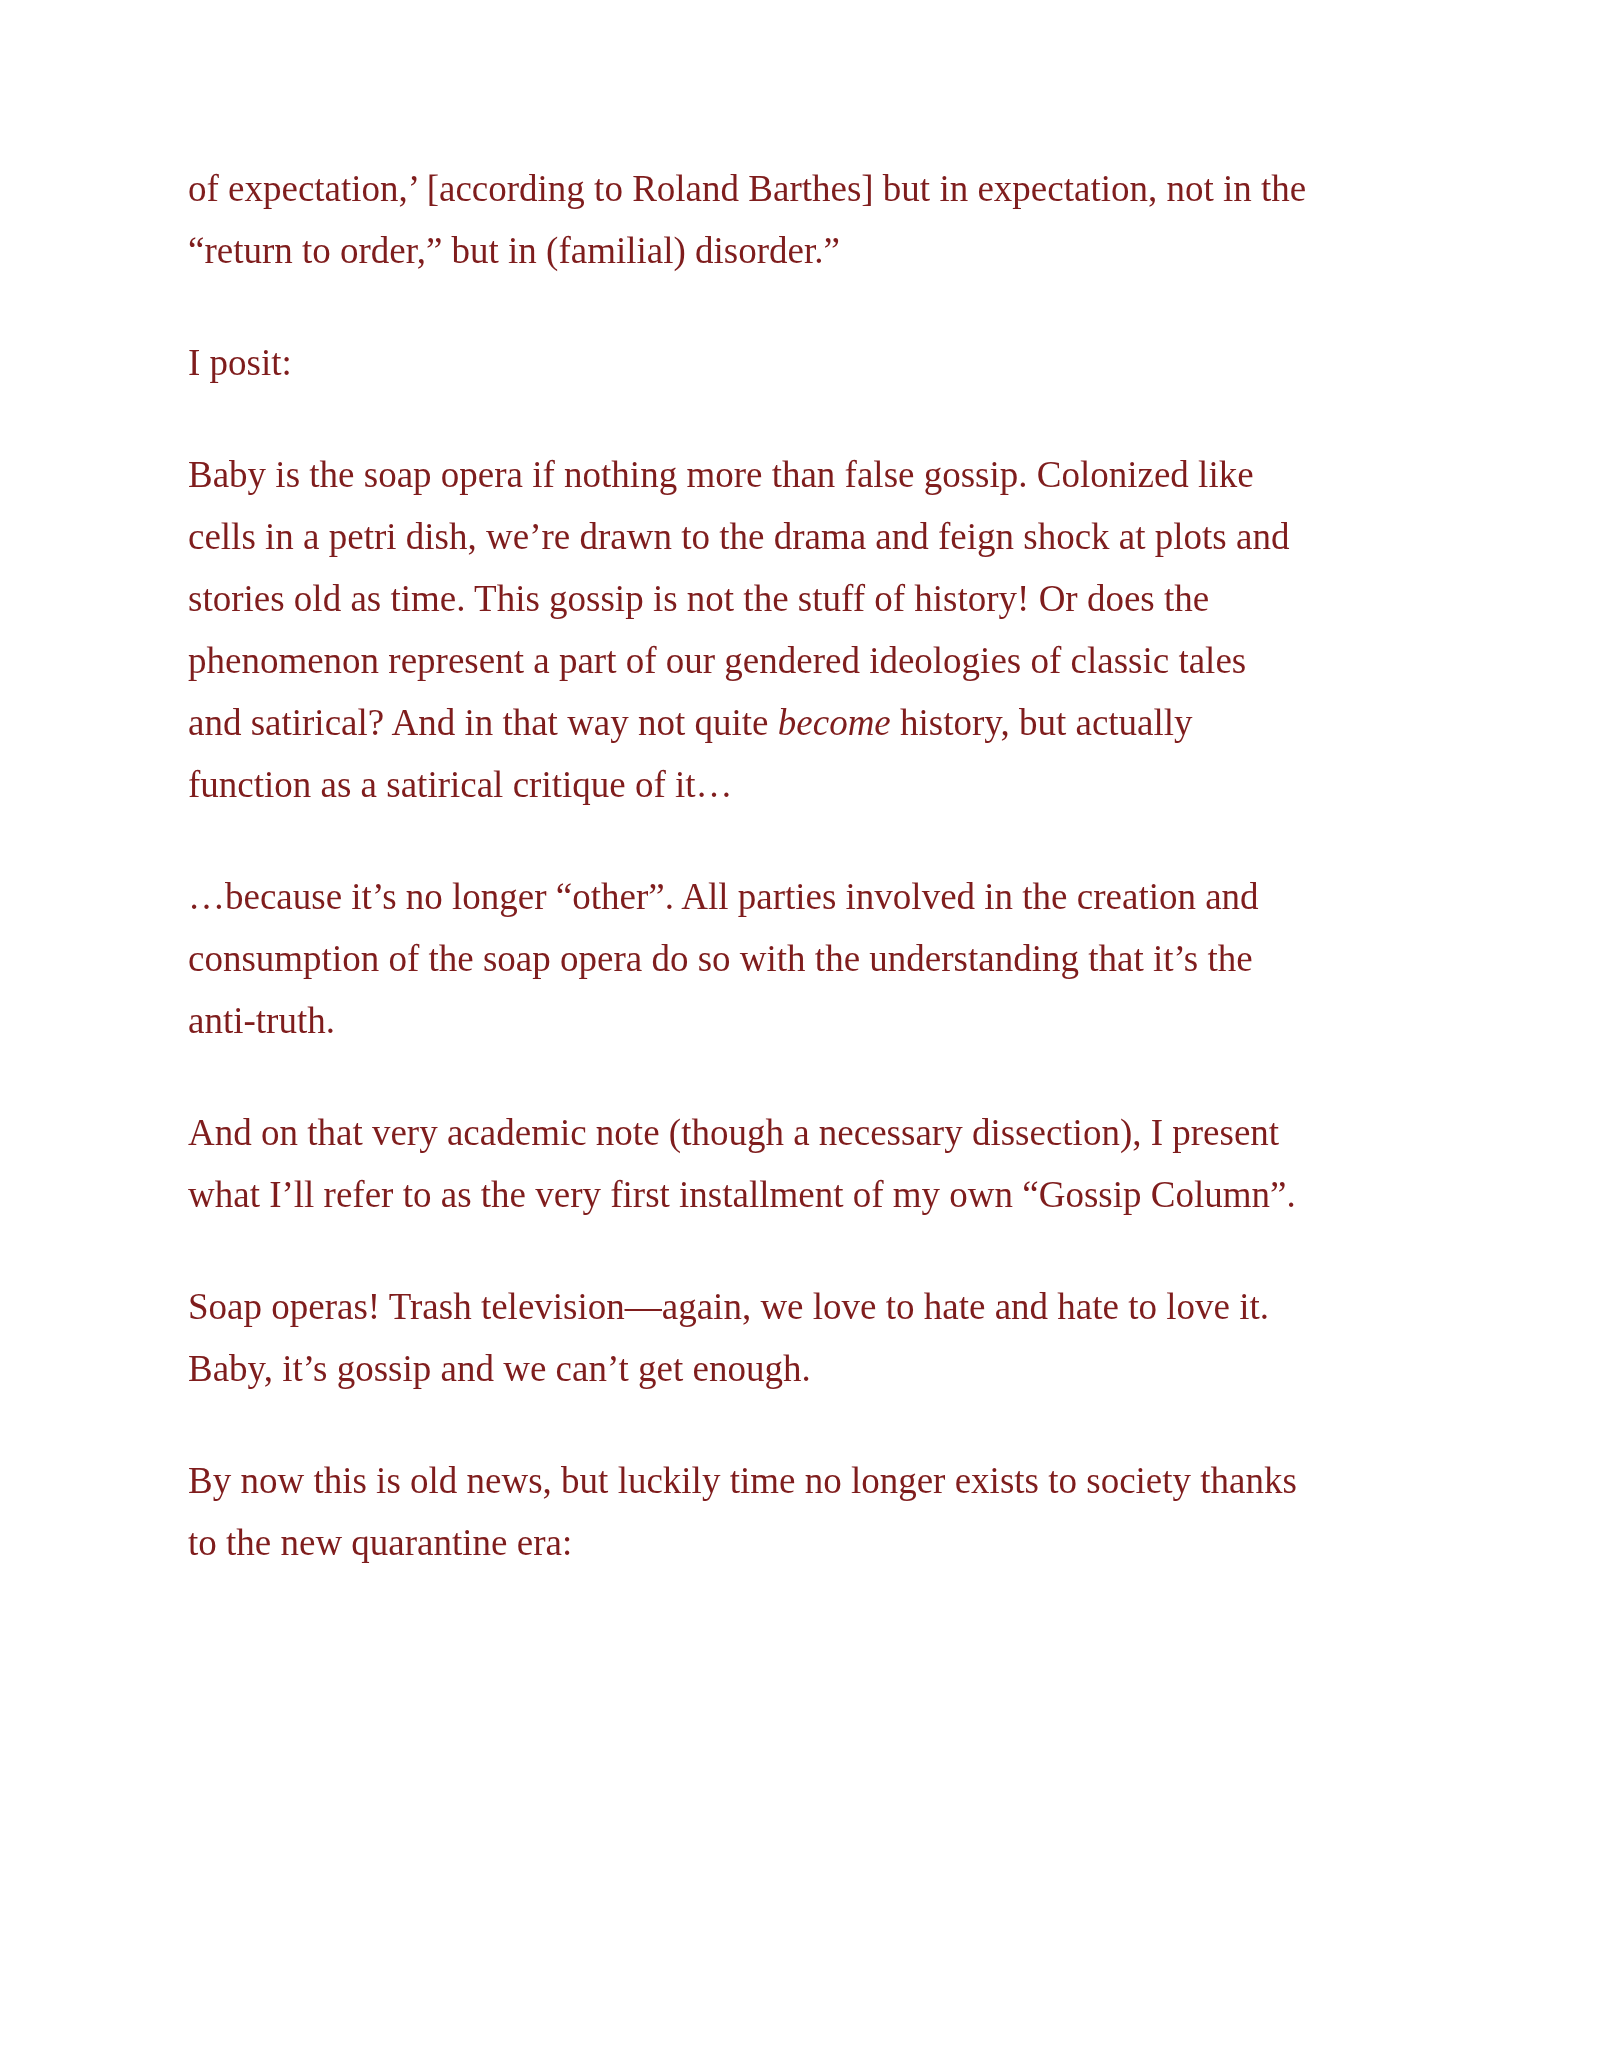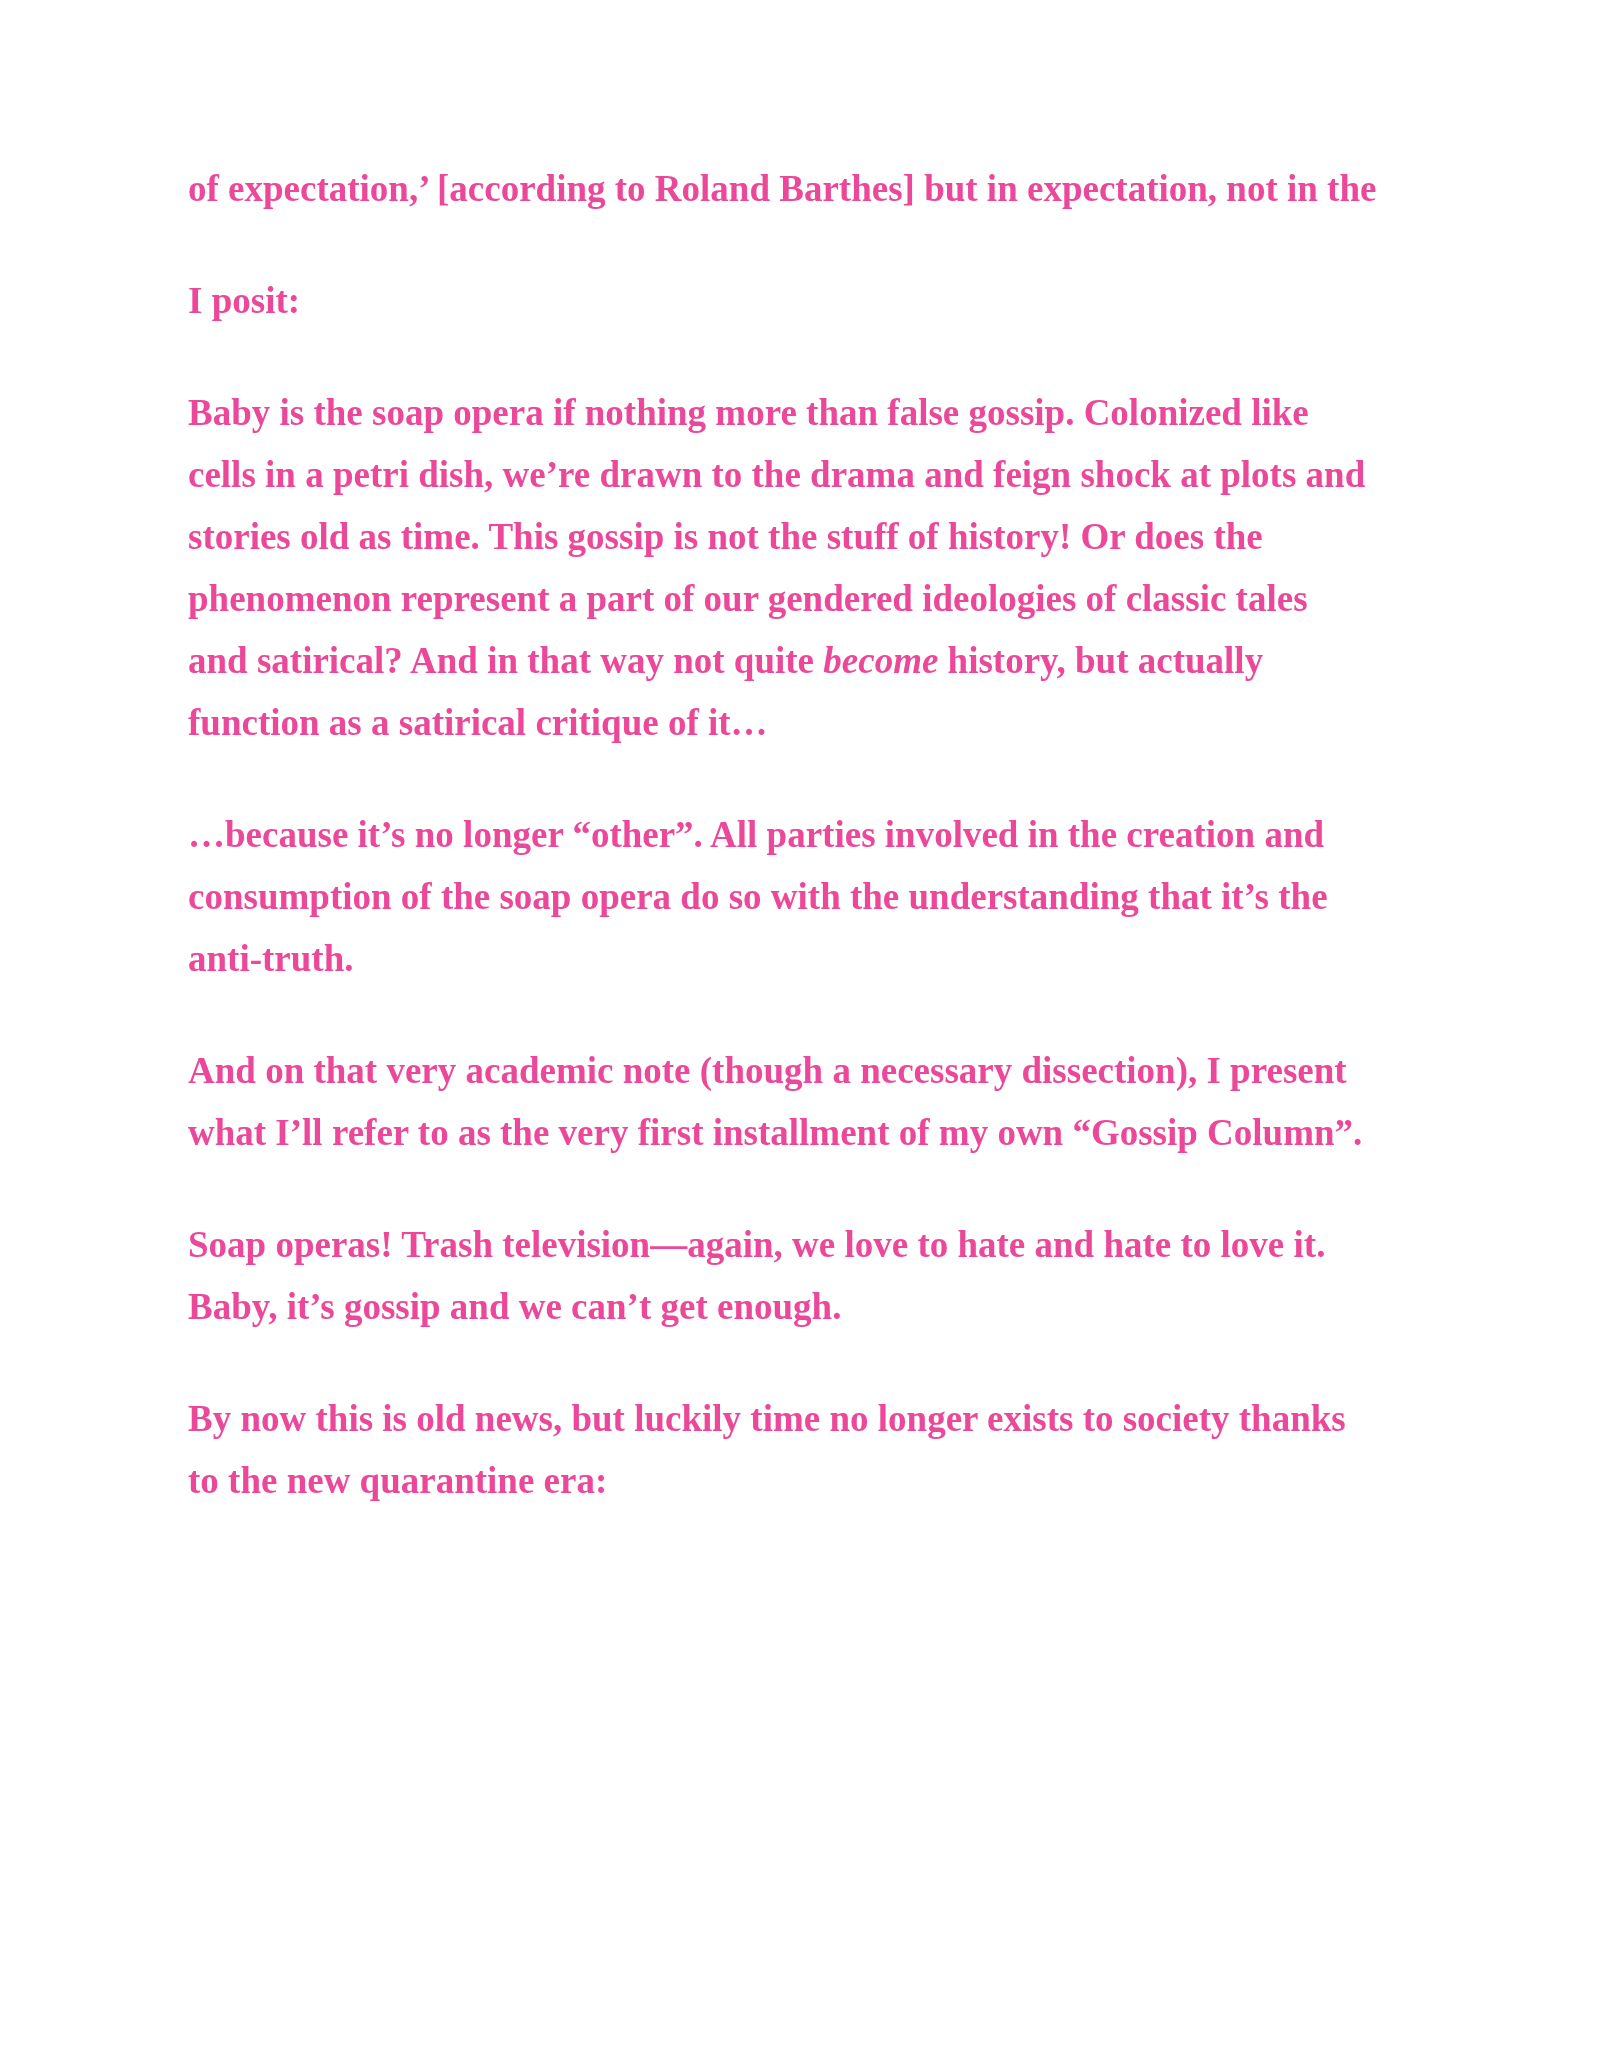--- a/index.html
+++ b/index.html
@@ -20,39 +20,40 @@
     position: absolute;
     left: 188px;
     top: 158px;
     width: 1350px;
   }
   .para {
     margin: 0 0 50px 0;
     font-family: "Liberation Serif", "DejaVu Serif", serif;
     font-size: 37px;
     line-height: 62px;
-    color: #ec4899;
-    font-weight: 700;
+    color: #7f1d1d;
+    font-weight: 400;
   }
   .line {
     display: block;
     white-space: nowrap;
   }
   .line em {
     font-style: italic;
     margin-top: 18px;
   }
 </style>
 </head>
 <body>
 
 <main class="page">
   <article class="article">
       <p class="para">
         <span class="line"><span>of expectation,’ [according to Roland Barthes] but in expectation, not in the</span></span>
+        <span class="line"><span>“return to order,” but in (familial) disorder.”</span></span>
       </p>
       <p class="para">
         <span class="line"><span>I posit:</span></span>
       </p>
       <p class="para">
         <span class="line"><span>Baby is the soap opera if nothing more than false gossip. Colonized like</span></span>
         <span class="line"><span>cells in a petri dish, we’re drawn to the drama and feign shock at plots and</span></span>
         <span class="line"><span>stories old as time. This gossip is not the stuff of history! Or does the</span></span>
         <span class="line"><span>phenomenon represent a part of our gendered ideologies of classic tales</span></span>
         <span class="line"><span>and satirical? And in that way not quite </span><em>become</em><span> history, but actually</span></span>

